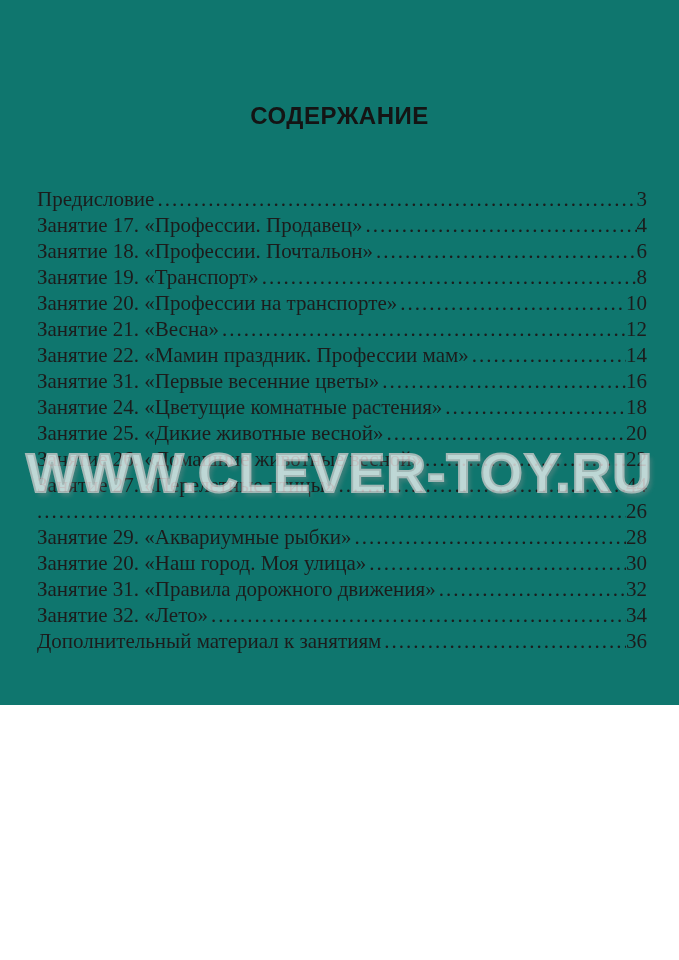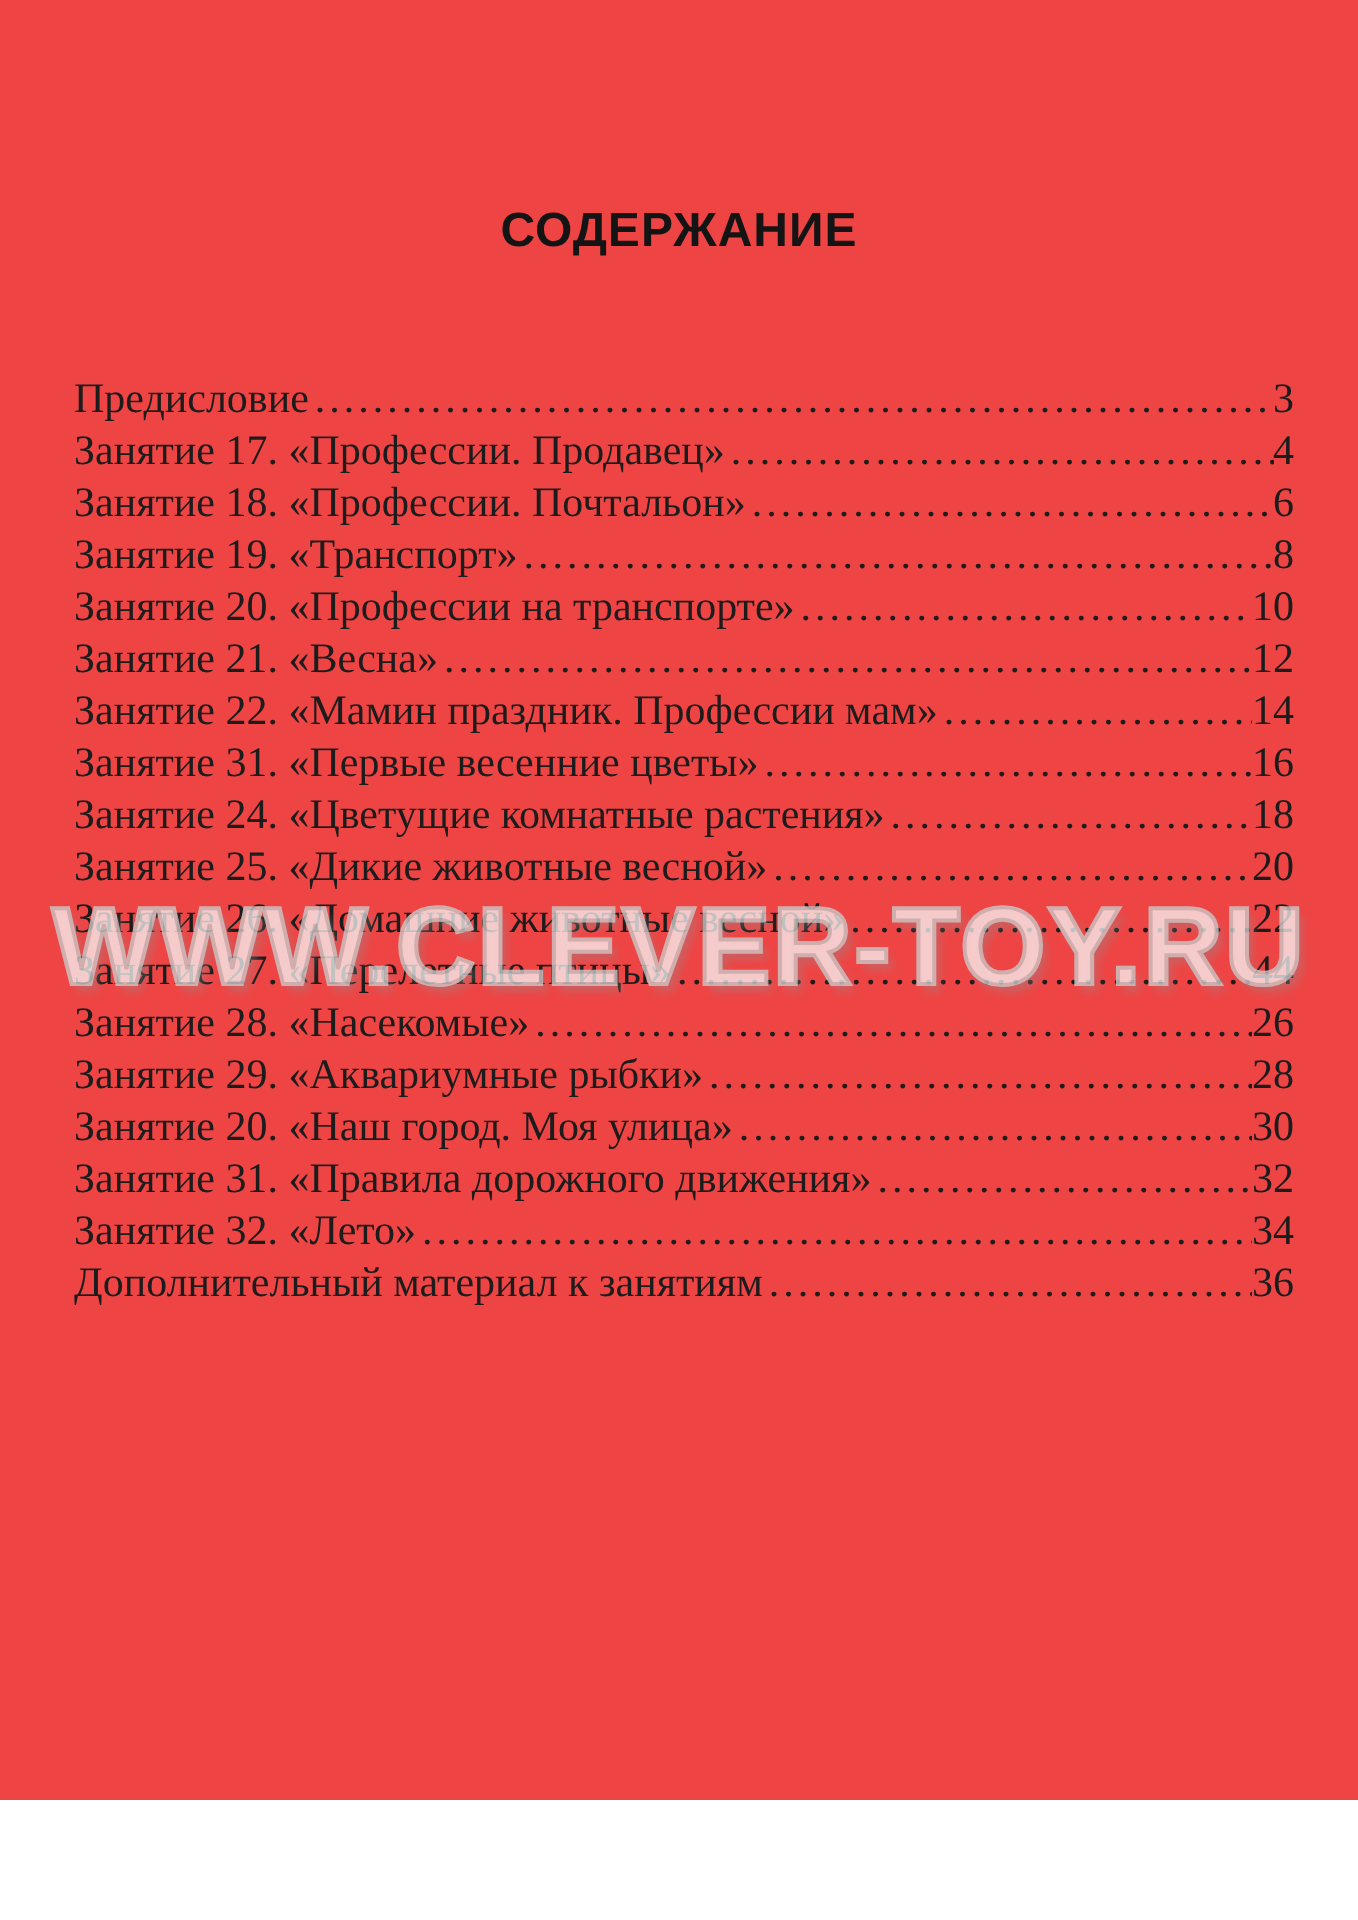--- a/index.html
+++ b/index.html
@@ -3,22 +3,22 @@
 <meta charset="utf-8">
 <style>
   html, body {
     margin: 0;
     padding: 0;
     background: #ffffff;
   }
   .page {
     position: relative;
     width: 679px;
-    height: 900px;
-    background: #ef4444;
+    height: 705px;
+    background: #0f766e;
     overflow: hidden;
     font-family: "Liberation Serif", "DejaVu Serif", serif;
   }
   .title {
     margin: 0;
     padding-top: 102px;
     text-align: center;
     font-family: "Liberation Sans", "DejaVu Sans", sans-serif;
     font-weight: bold;
     font-size: 24px;
@@ -148,21 +148,20 @@
     <span class="pagenum">22</span>
   </div>
 
   <div class="row">
     <span class="label">Занятие 27. «Перелетные птицы»</span>
     <span class="dots">............................................................................................................................................................................................................................</span>
     <span class="pagenum">44</span>
   </div>
 
   <div class="row">
-    <span class="label">Занятие 28. «Насекомые»</span>
     <span class="dots">............................................................................................................................................................................................................................</span>
     <span class="pagenum">26</span>
   </div>
 
   <div class="row">
     <span class="label">Занятие 29. «Аквариумные рыбки»</span>
     <span class="dots">............................................................................................................................................................................................................................</span>
     <span class="pagenum">28</span>
   </div>
 

